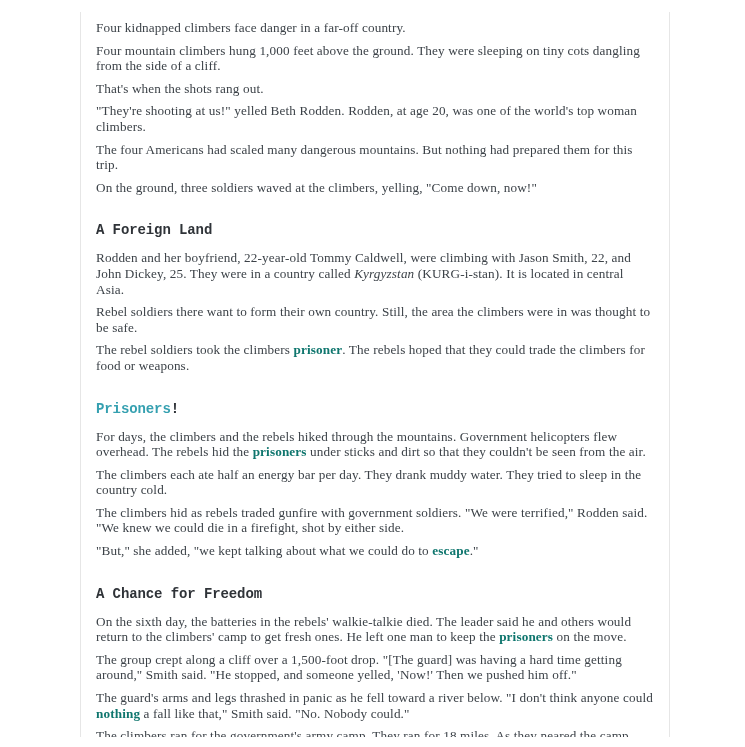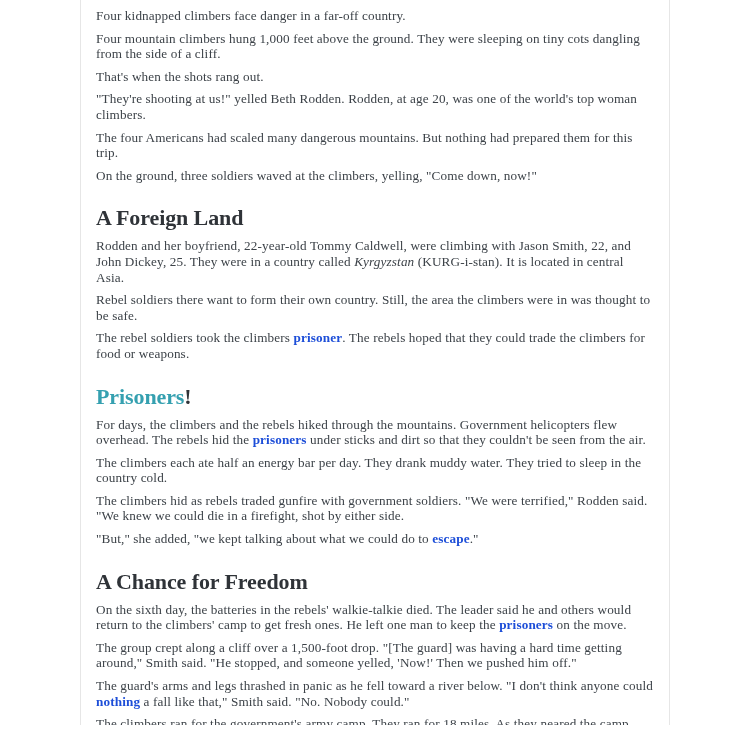--- a/index.html
+++ b/index.html
@@ -16,21 +16,21 @@
   .page {
     position: relative;
     width: 745px;
     height: 747px;
     background: #ffffff;
     box-sizing: border-box;
   }
   .article-column {
     position: absolute;
     left: 80px;
-    top: 0;
+    top: 12px;
     width: 590px;
     height: 725px;
     border-left: 1px solid #e6e6e6;
     border-right: 1px solid #e6e6e6;
     box-sizing: border-box;
     background: #ffffff;
     overflow: hidden;
   }
   .article-inner {
     padding: 0 15px 0 15px;
@@ -42,29 +42,30 @@
     line-height: 15.6px;
     color: #3c4248;
     margin: 0 0 7px 0;
     text-align: left;
     letter-spacing: 0.01em;
   }
   p.para:first-child {
     margin-top: 8px;
   }
   h2.section-heading {
-    font-size: 22px;
+    font-size: 14px;
     line-height: 22px;
     font-weight: bold;
     color: #2f3338;
     margin: 24px 0 9px 0;
     letter-spacing: -0.1px;
+    font-family: Liberation Mono, monospace;
   }
   .vocab-link {
-    color: #1d4ed8;
+    color: #0f766e;
     text-decoration: none;
     font-weight: 600;
   }
   h2.section-heading .vocab-link {
     color: #35a0b0;
     font-weight: bold;
   }
   em.foreign {
   }
 </style>

